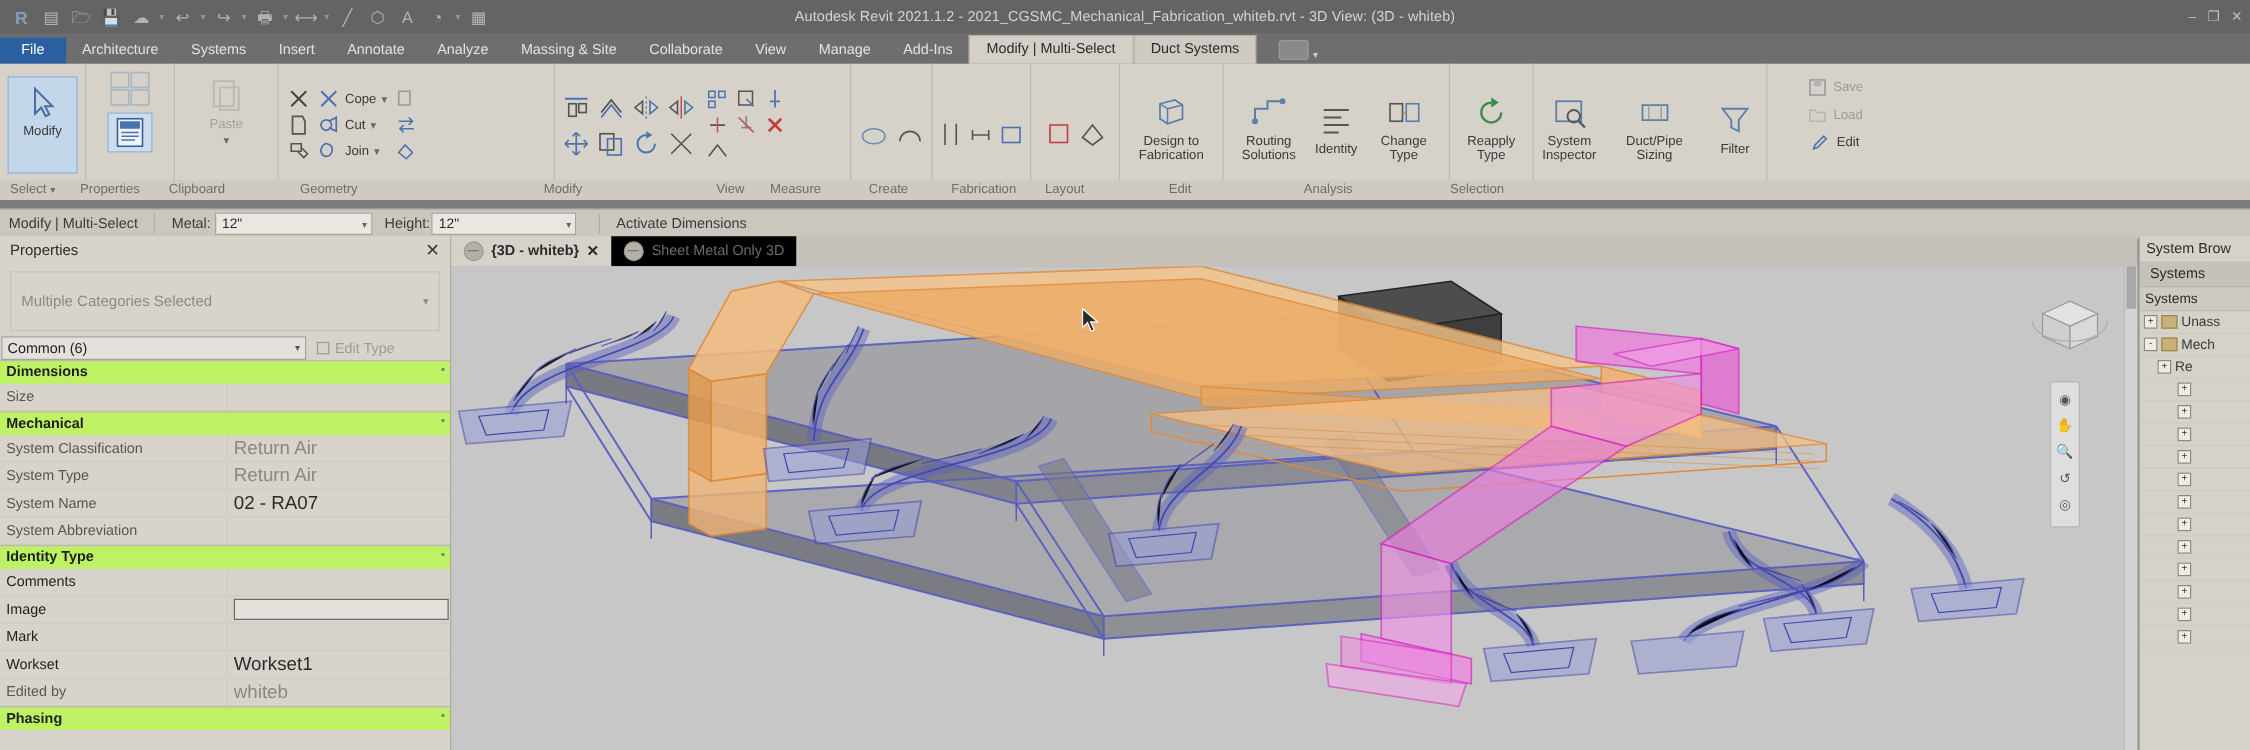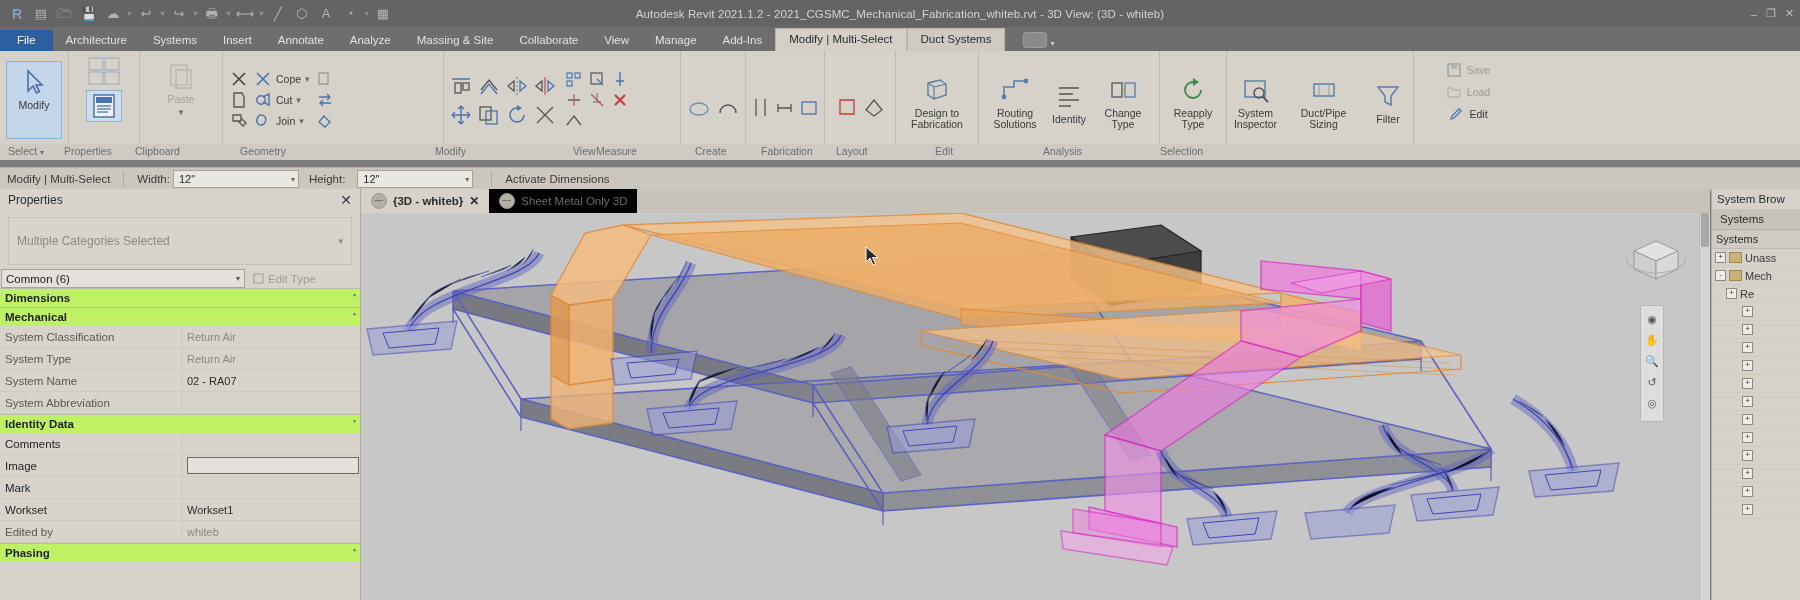--- a/index.html
+++ b/index.html
@@ -125,21 +125,21 @@
             font-size:11.5px;color:#a09c95;}
   .grouphdr{
     height:18px;background:#bef264;display:flex;align-items:center;
     padding-left:5px;font-size:11.5px;color:#1f1f1f;font-weight:bold;position:relative;
     border-top:1px solid #bdb9b1;
   }
   .grouphdr .mk{position:absolute;right:4px;top:1px;font-size:9px;color:#777;}
   .prow{height:21px;display:flex;align-items:center;border-bottom:1px solid #cfcbc3;}
   .pname{width:176px;padding-left:5px;font-size:11.5px;color:#575751;white-space:nowrap;overflow:hidden;}
   .pname.strong{color:#1f1f1f;}
-  .pval{flex:1;padding-left:5px;font-size:11px;color:#2b2b2b;border-left:1px solid #cfcbc3;
+  .pval{flex:1;padding-left:5px;font-size:15px;color:#2b2b2b;border-left:1px solid #cfcbc3;
         height:21px;display:flex;align-items:center;}
   .pval.muted{color:#8c8880;}
   .pval .imgbox{width:170px;height:15px;background:#e4e1dc;border:1px solid #6f6b64;}
 
   
   .viewtabs{
     position:absolute;left:361px;top:189px;width:1349px;height:24px;
     background:#c6c2ba;display:flex;align-items:center;
   }
   .vtab{height:24px;display:flex;align-items:center;gap:6px;padding:0 10px;
@@ -675,38 +675,38 @@
     </div>
   </div>
 
   <div class="panellabels">
     <div class="pl" style="left:8px"><span>Select</span> <span class="car">▾</span></div>
     <div class="pl" style="left:64px">Properties</div>
     <div class="pl" style="left:135px">Clipboard</div>
     <div class="pl" style="left:240px">Geometry</div>
     <div class="pl" style="left:435px">Modify</div>
     <div class="pl" style="left:573px">View</div>
-    <div class="pl" style="left:596px">Measure</div>
+    <div class="pl" style="left:616px">Measure</div>
     <div class="pl" style="left:695px">Create</div>
     <div class="pl" style="left:761px">Fabrication</div>
     <div class="pl" style="left:836px">Layout</div>
     <div class="pl" style="left:935px">Edit</div>
     <div class="pl" style="left:1043px">Analysis</div>
     <div class="pl" style="left:1160px">Selection</div>
   </div>
 
   <div class="optbar">
     <div class="lbl">Modify | Multi-Select</div>
     <div class="optsep"></div>
-    <div class="lbl" style="padding-right:3px">Width:</div>
+    <div class="lbl" style="padding-right:3px">Metal:</div>
     <div class="combo" style="width:118px">
       <span class="cv">12"</span>
       <span class="cc">▾</span>
     </div>
-    <div class="lbl" style="padding-left:10px;padding-right:12px">Height:</div>
+    <div class="lbl" style="padding-left:10px;padding-right:1px">Height:</div>
     <div class="combo" style="width:108px">
       <span class="cv">12"</span>
       <span class="cc">▾</span>
     </div>
     <div class="optsep" style="margin-left:18px"></div>
     <div class="lbl">Activate Dimensions</div>
   </div>
 
   <div class="props">
     <div class="props-hdr">
@@ -729,20 +729,24 @@
             </svg>
         </span>
         <span>Edit Type</span>
       </div>
     </div>
 
     <div class="grouphdr">
       <span>Dimensions</span>
       <span class="mk">▪</span>
     </div>
+    <div class="prow">
+      <div class="pname">Size</div>
+      <div class="pval muted"></div>
+    </div>
 
     <div class="grouphdr">
       <span>Mechanical</span>
       <span class="mk">▪</span>
     </div>
     <div class="prow">
       <div class="pname">System Classification</div>
       <div class="pval muted">Return Air</div>
     </div>
     <div class="prow">
@@ -752,21 +756,21 @@
     <div class="prow">
       <div class="pname">System Name</div>
       <div class="pval">02 - RA07</div>
     </div>
     <div class="prow">
       <div class="pname">System Abbreviation</div>
       <div class="pval muted"></div>
     </div>
 
     <div class="grouphdr">
-      <span>Identity Data</span>
+      <span>Identity Type</span>
       <span class="mk">▪</span>
     </div>
     <div class="prow">
       <div class="pname strong">Comments</div>
       <div class="pval"></div>
     </div>
     <div class="prow">
       <div class="pname strong">Image</div>
       <div class="pval">
         <span class="imgbox"></span>

